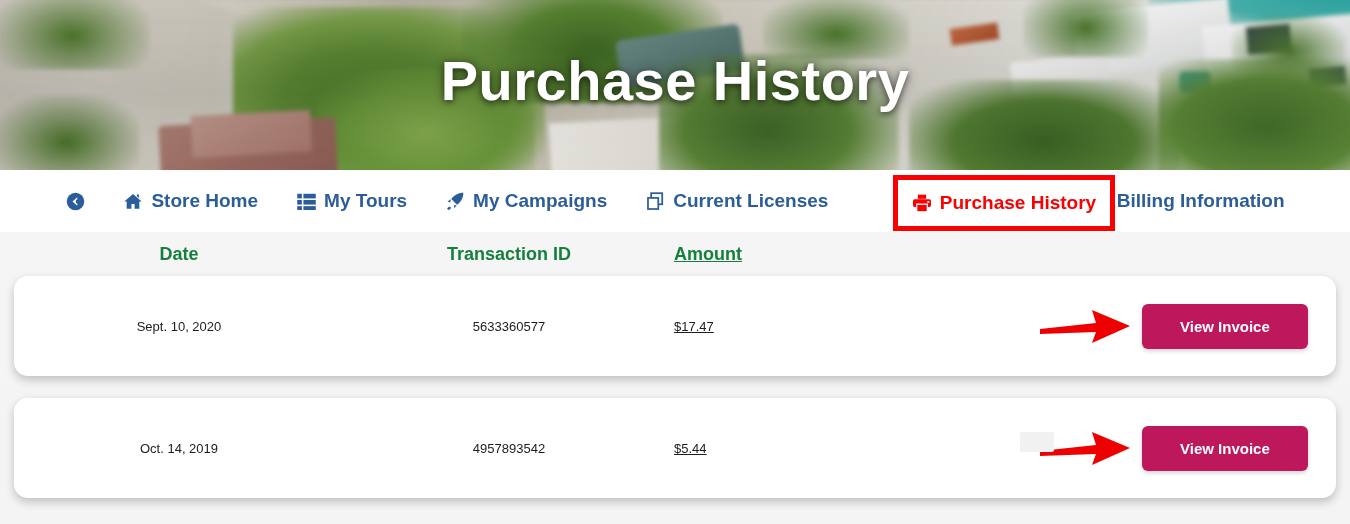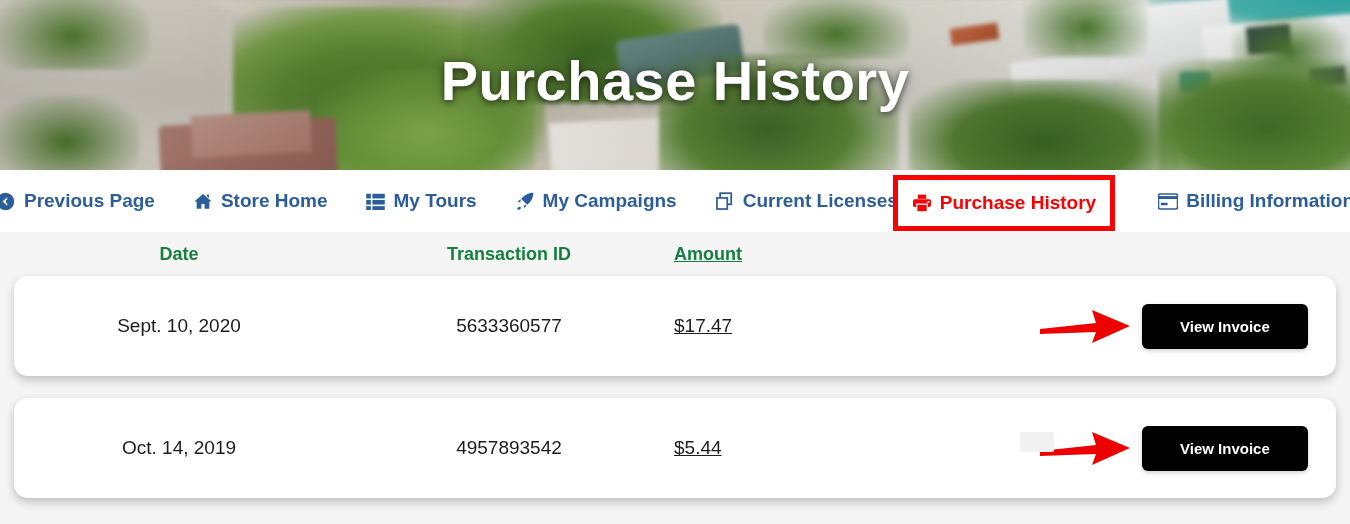--- a/index.html
+++ b/index.html
@@ -195,31 +195,31 @@
   .row-card {
     background: #ffffff;
     border-radius: 14px;
     box-shadow: 0 4px 10px rgba(0,0,0,0.22);
     height: 100px;
     display: flex;
     align-items: center;
     margin-bottom: 22px;
   }
   .cell {
-    font-size: 19px;
+    font-size: 13px;
     color: #1d1d1d;
   }
   .arrow {
     width: 92px;
     height: 44px;
     flex: 0 0 auto;
     margin-right: 10px;
   }
   .btn-invoice {
-    background: #000000;
+    background: #be185d;
     color: #ffffff;
     font-weight: bold;
     font-size: 15px;
     border: none;
     border-radius: 6px;
     padding: 0 38px;
     height: 45px;
     line-height: 45px;
     cursor: pointer;
     font-family: "Liberation Sans", sans-serif;
@@ -275,21 +275,20 @@
 
   <div class="nav">
 
     <div class="nav-item">
       <span class="nav-ico">
         <svg width="19" height="19" viewBox="0 0 24 24">
             <circle cx="12" cy="12" r="11" fill="#2c5d9b"></circle>
             <path d="M14.2 6.6 L8.2 12 l6 5.4 v-3.2 h-1.6 v-4.4 h1.6 z" fill="#ffffff"></path>
           </svg>
       </span>
-      <span>Previous Page</span>
     </div>
 
     <div class="nav-item">
       <span class="nav-ico">
         <svg width="20" height="19" viewBox="0 0 24 24">
             <path d="M12 2.5 L1 12 h3 v9 h6 v-6 h4 v6 h6 v-9 h3 z M19.5 3 h-2.6 v2.4 l2.6 2.2 z" fill="#2c5d9b"></path>
           </svg>
       </span>
       <span>Store Home</span>
     </div>

